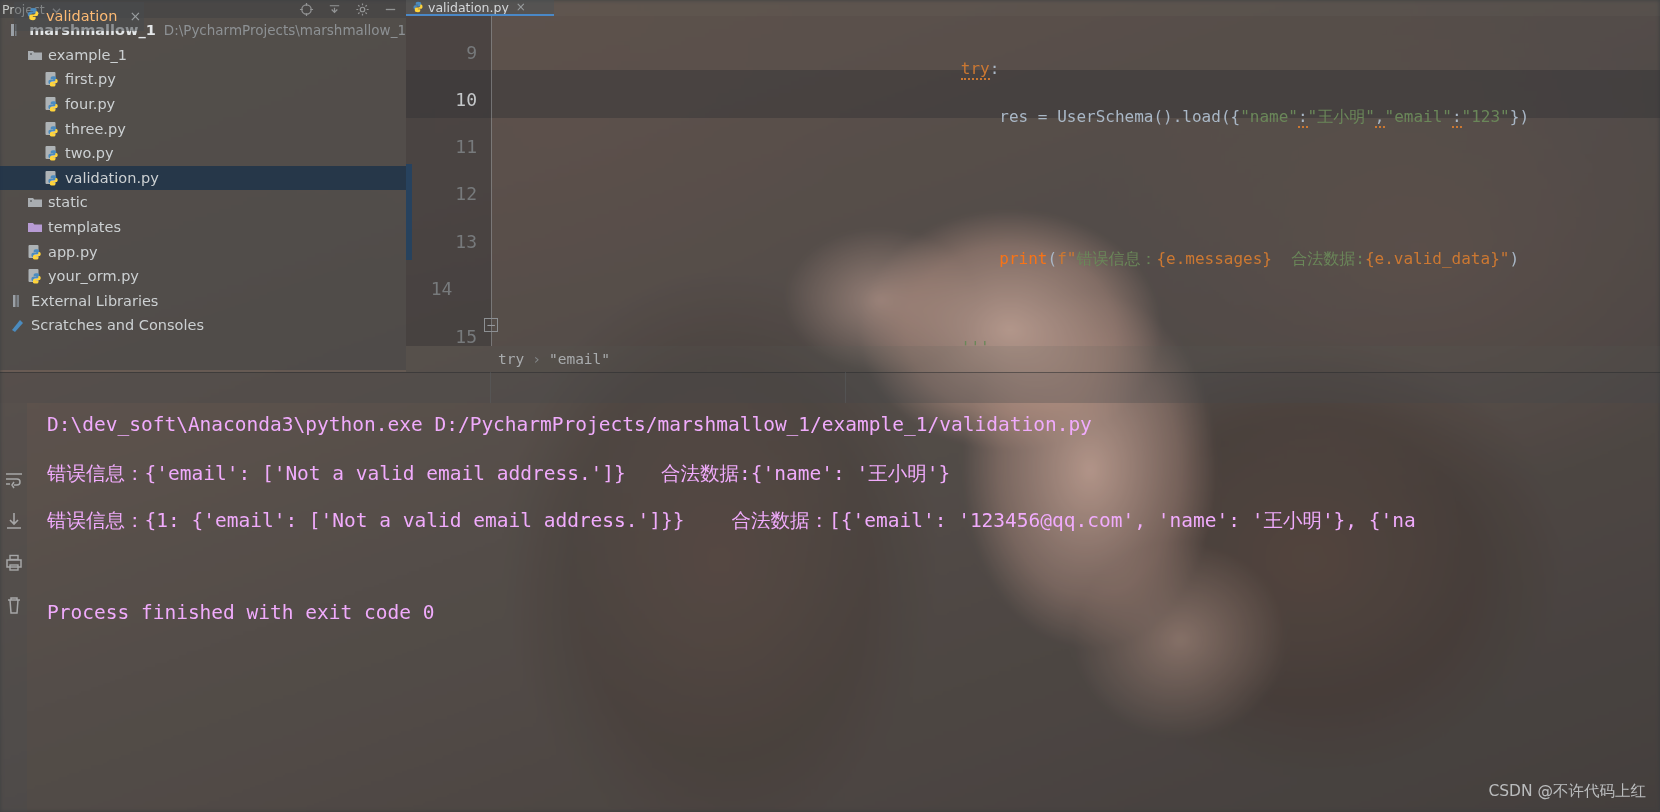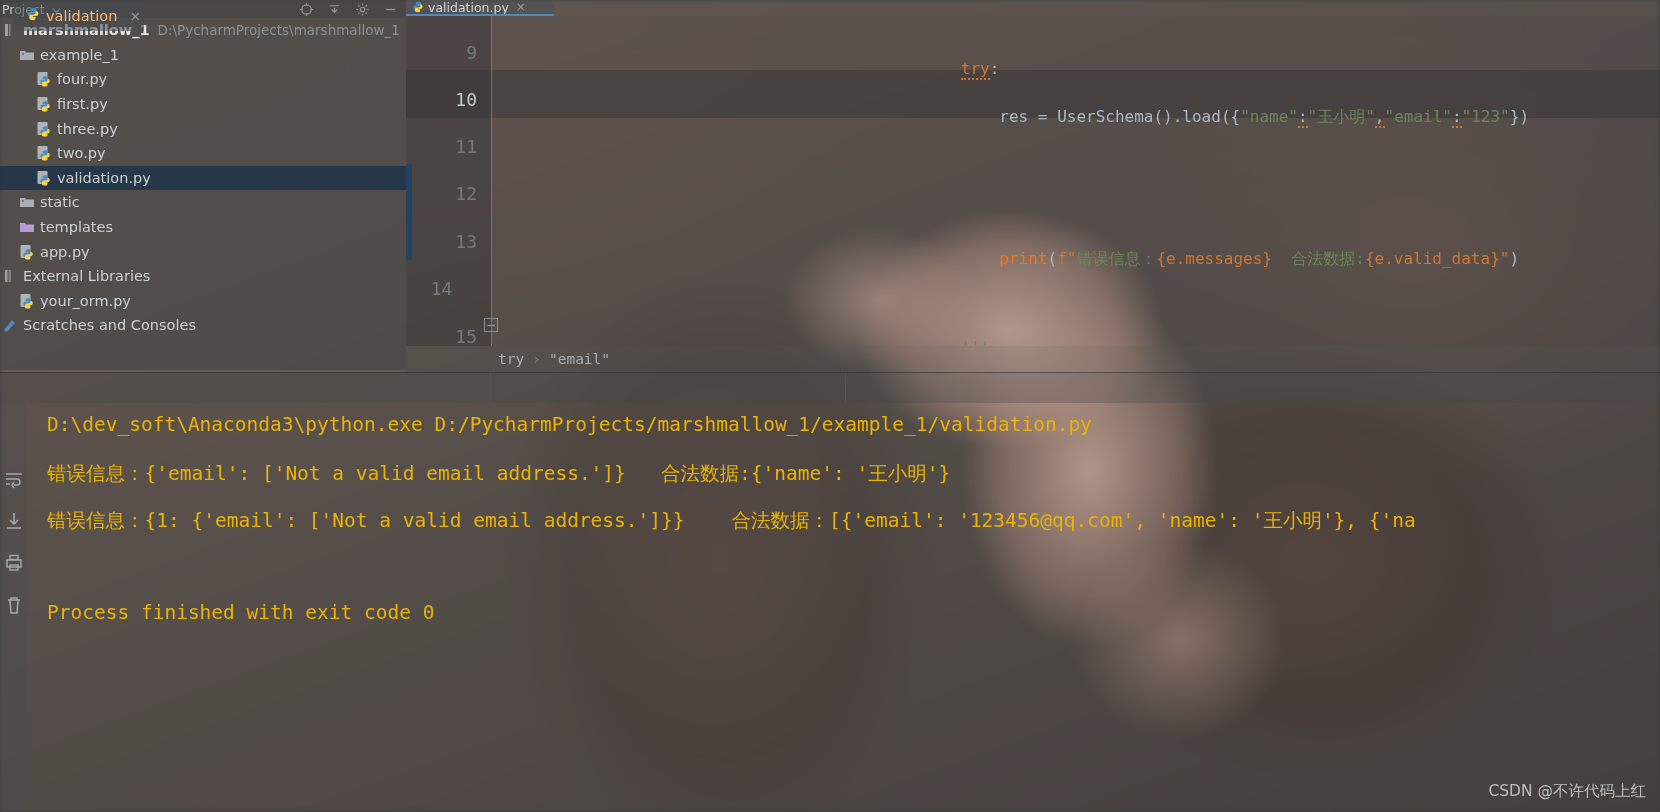--- a/index.html
+++ b/index.html
@@ -48,21 +48,21 @@
 
   
   .project-panel {
     position: absolute; left: 0; top: 18px; width: 406px; height: 352px;
     background: rgba(60,63,65,0.52);
     overflow: hidden;
   }
   .tree-row {
     height: 24.6px; display: flex; align-items: center;
     color: #c9ccce; font-size: 14.5px; white-space: nowrap;
-    padding-left: 0;
+    padding-left: 8px;
   }
   .tree-row.selected { background: rgba(26,49,73,0.78); }
   .tree-row .ind { display: inline-block; }
   .node-name { color: #ccd0d2; }
   .node-name.bold { font-weight: bold; color: #e3e6e8; }
   .node-path { color: #8d9194; font-size: 13.5px; margin-left: 8px; }
 
   .ico { width: 16px; height: 16px; margin-right: 5px; flex: 0 0 16px; position: relative; display:inline-block;}
   .ico svg { display:block; }
 
@@ -152,21 +152,21 @@
     background: rgba(60,63,65,0.38);
     display: flex; flex-direction: column; align-items: center; padding-top: 66px; gap: 18px;
   }
   .rs-ic { width: 20px; height: 20px; opacity: 0.72; }
 
   .console {
     position: absolute; left: 27px; top: 403px; right: 0; bottom: 0;
     background: rgba(43,43,43,0.17);
     font-family: "DejaVu Sans Mono","Liberation Mono",monospace;
     font-size: 19.5px;
-    color: #eab308;
+    color: #f0abfc;
     padding-left: 20px;
     overflow: hidden;
   }
   .console-line { position: absolute; white-space: pre; left: 20px; }
 
   .watermark {
     position: absolute; right: 14px; bottom: 10px;
     color: #cfd2d4; font-size: 15.5px; opacity: 0.85;
     font-family: "DejaVu Sans","Liberation Sans",sans-serif;
   }
@@ -235,32 +235,32 @@
       </div>
       <div class="tree-row">
         <span class="ind" style="width: 36px;"></span>
         <span class="ico">
           <svg width="16" height="16" viewBox="0 0 16 16">
             <rect x="1.5" y="1" width="10" height="13" rx="1" fill="#aeb3b6"></rect>
             <path d="M9 5.3c-1.7 0-2.3.8-2.3 1.7v1.3h2.5v.5H6.1c-1 0-1.7.7-1.7 2.1s.6 2.1 1.5 2.1h.8v-1.2c0-1 .8-1.8 1.8-1.8h2.2c.8 0 1.5-.6 1.5-1.5V6.9C12.2 6 11.4 5.3 9 5.3z" fill="#4b8bbe"></path>
             <path d="M9.1 15.6c1.7 0 2.3-.8 2.3-1.7v-1.3H8.9v-.5h3.1c1 0 1.7-.7 1.7-2.1s-.6-2.1-1.5-2.1h-.8v1.2c0 1-.8 1.8-1.8 1.8H7.4c-.8 0-1.5.6-1.5 1.5v1.6c0 .9.8 1.6 3.2 1.6z" fill="#ffd43b"></path>
           </svg>
         </span>
+        <span class="node-name">first.py</span>
+      </div>
+      <div class="tree-row">
+        <span class="ind" style="width: 36px;"></span>
+        <span class="ico">
+          <svg width="16" height="16" viewBox="0 0 16 16">
+            <rect x="1.5" y="1" width="10" height="13" rx="1" fill="#aeb3b6"></rect>
+            <path d="M9 5.3c-1.7 0-2.3.8-2.3 1.7v1.3h2.5v.5H6.1c-1 0-1.7.7-1.7 2.1s.6 2.1 1.5 2.1h.8v-1.2c0-1 .8-1.8 1.8-1.8h2.2c.8 0 1.5-.6 1.5-1.5V6.9C12.2 6 11.4 5.3 9 5.3z" fill="#4b8bbe"></path>
+            <path d="M9.1 15.6c1.7 0 2.3-.8 2.3-1.7v-1.3H8.9v-.5h3.1c1 0 1.7-.7 1.7-2.1s-.6-2.1-1.5-2.1h-.8v1.2c0 1-.8 1.8-1.8 1.8H7.4c-.8 0-1.5.6-1.5 1.5v1.6c0 .9.8 1.6 3.2 1.6z" fill="#ffd43b"></path>
+          </svg>
+        </span>
         <span class="node-name">four.py</span>
-      </div>
-      <div class="tree-row">
-        <span class="ind" style="width: 36px;"></span>
-        <span class="ico">
-          <svg width="16" height="16" viewBox="0 0 16 16">
-            <rect x="1.5" y="1" width="10" height="13" rx="1" fill="#aeb3b6"></rect>
-            <path d="M9 5.3c-1.7 0-2.3.8-2.3 1.7v1.3h2.5v.5H6.1c-1 0-1.7.7-1.7 2.1s.6 2.1 1.5 2.1h.8v-1.2c0-1 .8-1.8 1.8-1.8h2.2c.8 0 1.5-.6 1.5-1.5V6.9C12.2 6 11.4 5.3 9 5.3z" fill="#4b8bbe"></path>
-            <path d="M9.1 15.6c1.7 0 2.3-.8 2.3-1.7v-1.3H8.9v-.5h3.1c1 0 1.7-.7 1.7-2.1s-.6-2.1-1.5-2.1h-.8v1.2c0 1-.8 1.8-1.8 1.8H7.4c-.8 0-1.5.6-1.5 1.5v1.6c0 .9.8 1.6 3.2 1.6z" fill="#ffd43b"></path>
-          </svg>
-        </span>
-        <span class="node-name">first.py</span>
       </div>
       <div class="tree-row">
         <span class="ind" style="width: 36px;"></span>
         <span class="ico">
           <svg width="16" height="16" viewBox="0 0 16 16">
             <rect x="1.5" y="1" width="10" height="13" rx="1" fill="#aeb3b6"></rect>
             <path d="M9 5.3c-1.7 0-2.3.8-2.3 1.7v1.3h2.5v.5H6.1c-1 0-1.7.7-1.7 2.1s.6 2.1 1.5 2.1h.8v-1.2c0-1 .8-1.8 1.8-1.8h2.2c.8 0 1.5-.6 1.5-1.5V6.9C12.2 6 11.4 5.3 9 5.3z" fill="#4b8bbe"></path>
             <path d="M9.1 15.6c1.7 0 2.3-.8 2.3-1.7v-1.3H8.9v-.5h3.1c1 0 1.7-.7 1.7-2.1s-.6-2.1-1.5-2.1h-.8v1.2c0 1-.8 1.8-1.8 1.8H7.4c-.8 0-1.5.6-1.5 1.5v1.6c0 .9.8 1.6 3.2 1.6z" fill="#ffd43b"></path>
           </svg>
         </span>
@@ -312,39 +312,39 @@
         <span class="ico">
           <svg width="16" height="16" viewBox="0 0 16 16">
             <rect x="1.5" y="1" width="10" height="13" rx="1" fill="#aeb3b6"></rect>
             <path d="M9 5.3c-1.7 0-2.3.8-2.3 1.7v1.3h2.5v.5H6.1c-1 0-1.7.7-1.7 2.1s.6 2.1 1.5 2.1h.8v-1.2c0-1 .8-1.8 1.8-1.8h2.2c.8 0 1.5-.6 1.5-1.5V6.9C12.2 6 11.4 5.3 9 5.3z" fill="#4b8bbe"></path>
             <path d="M9.1 15.6c1.7 0 2.3-.8 2.3-1.7v-1.3H8.9v-.5h3.1c1 0 1.7-.7 1.7-2.1s-.6-2.1-1.5-2.1h-.8v1.2c0 1-.8 1.8-1.8 1.8H7.4c-.8 0-1.5.6-1.5 1.5v1.6c0 .9.8 1.6 3.2 1.6z" fill="#ffd43b"></path>
           </svg>
         </span>
         <span class="node-name">app.py</span>
       </div>
       <div class="tree-row">
+        <span class="ind" style="width: 19px;"></span>
+        <span class="ico">
+          <svg width="16" height="16" viewBox="0 0 16 16">
+            <rect x="1.5" y="1" width="10" height="13" rx="1" fill="#aeb3b6"></rect>
+            <path d="M9 5.3c-1.7 0-2.3.8-2.3 1.7v1.3h2.5v.5H6.1c-1 0-1.7.7-1.7 2.1s.6 2.1 1.5 2.1h.8v-1.2c0-1 .8-1.8 1.8-1.8h2.2c.8 0 1.5-.6 1.5-1.5V6.9C12.2 6 11.4 5.3 9 5.3z" fill="#4b8bbe"></path>
+            <path d="M9.1 15.6c1.7 0 2.3-.8 2.3-1.7v-1.3H8.9v-.5h3.1c1 0 1.7-.7 1.7-2.1s-.6-2.1-1.5-2.1h-.8v1.2c0 1-.8 1.8-1.8 1.8H7.4c-.8 0-1.5.6-1.5 1.5v1.6c0 .9.8 1.6 3.2 1.6z" fill="#ffd43b"></path>
+          </svg>
+        </span>
+        <span class="node-name">your_orm.py</span>
+      </div>
+      <div class="tree-row">
         <span class="ind" style="width: 2px;"></span>
         <span class="ico">
           <svg width="16" height="16" viewBox="0 0 16 16">
             <rect x="3" y="2" width="2.5" height="12" fill="#9aa0a6"></rect>
             <rect x="6.5" y="2" width="2.5" height="12" fill="#7c8288"></rect>
           </svg>
         </span>
         <span class="node-name">External Libraries</span>
-      </div>
-      <div class="tree-row">
-        <span class="ind" style="width: 19px;"></span>
-        <span class="ico">
-          <svg width="16" height="16" viewBox="0 0 16 16">
-            <rect x="1.5" y="1" width="10" height="13" rx="1" fill="#aeb3b6"></rect>
-            <path d="M9 5.3c-1.7 0-2.3.8-2.3 1.7v1.3h2.5v.5H6.1c-1 0-1.7.7-1.7 2.1s.6 2.1 1.5 2.1h.8v-1.2c0-1 .8-1.8 1.8-1.8h2.2c.8 0 1.5-.6 1.5-1.5V6.9C12.2 6 11.4 5.3 9 5.3z" fill="#4b8bbe"></path>
-            <path d="M9.1 15.6c1.7 0 2.3-.8 2.3-1.7v-1.3H8.9v-.5h3.1c1 0 1.7-.7 1.7-2.1s-.6-2.1-1.5-2.1h-.8v1.2c0 1-.8 1.8-1.8 1.8H7.4c-.8 0-1.5.6-1.5 1.5v1.6c0 .9.8 1.6 3.2 1.6z" fill="#ffd43b"></path>
-          </svg>
-        </span>
-        <span class="node-name">your_orm.py</span>
       </div>
       <div class="tree-row">
         <span class="ind" style="width: 2px;"></span>
         <span class="ico">
           <svg width="16" height="16" viewBox="0 0 16 16">
             <path d="M2 13 L10 3 L13 6 L5 15 Z" fill="#4b8bbe"></path>
           </svg>
         </span>
         <span class="node-name">Scratches and Consoles</span>
       </div>

